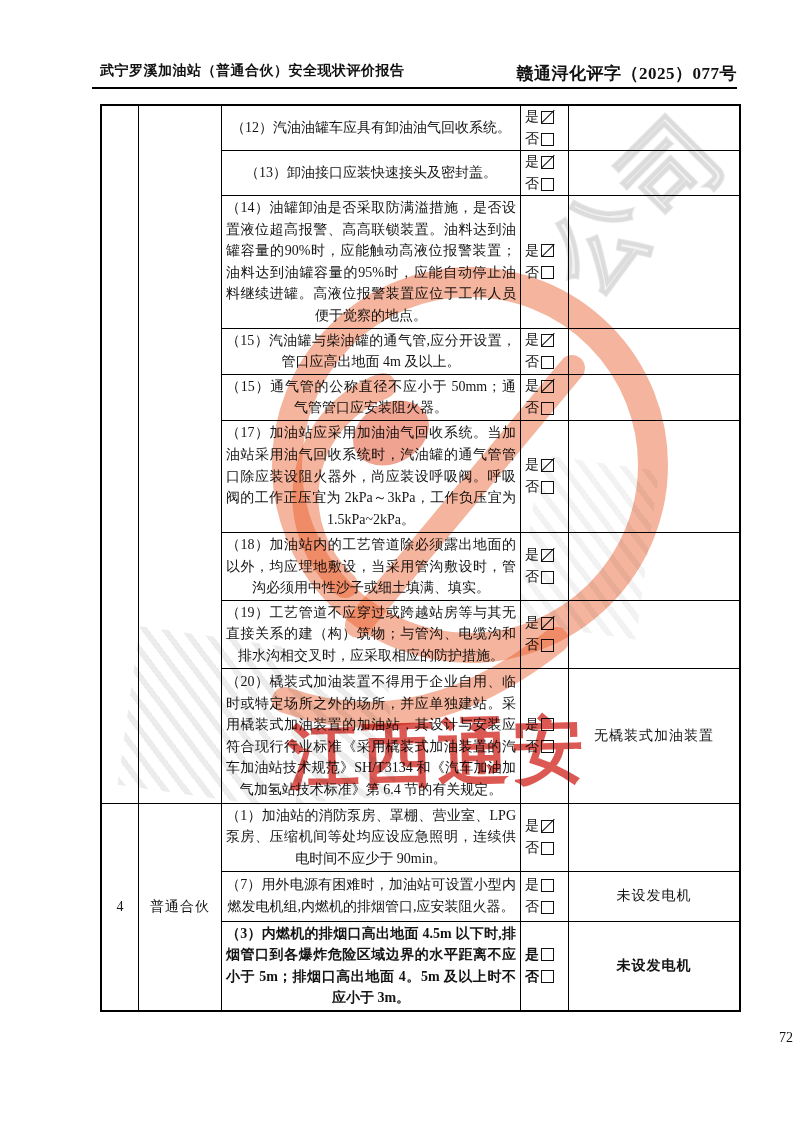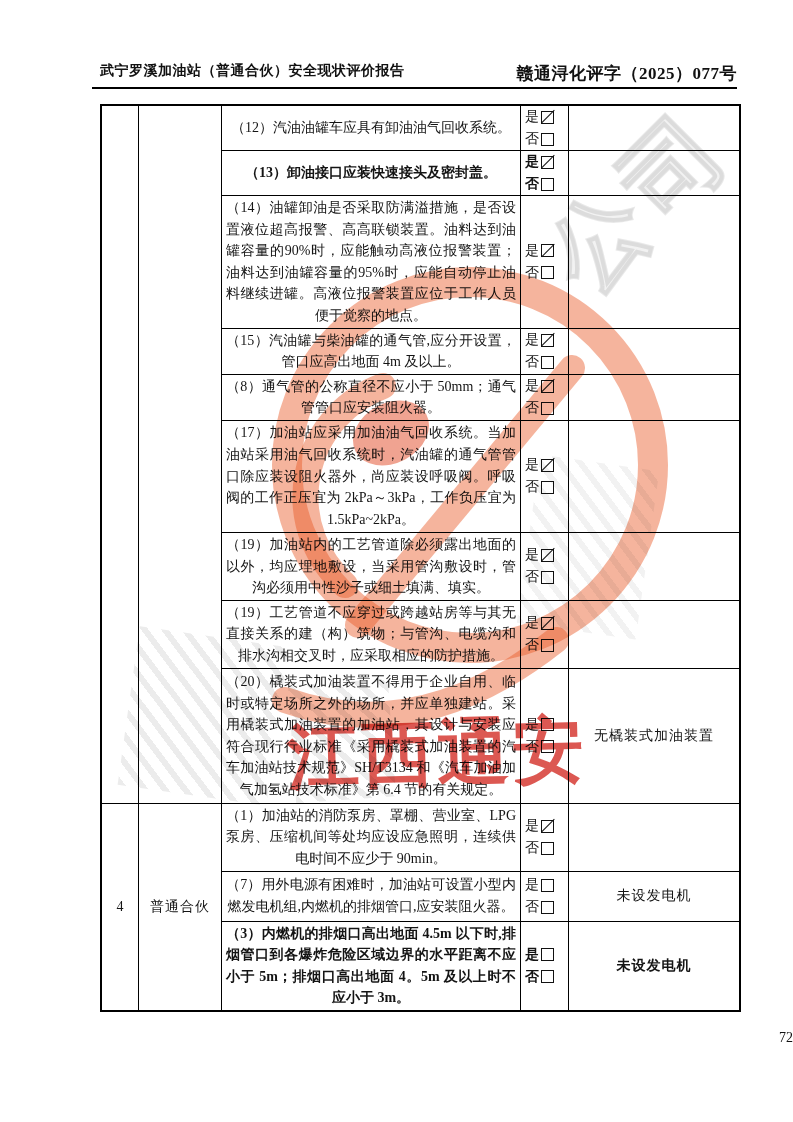--- a/index.html
+++ b/index.html
@@ -91,21 +91,21 @@
             <span>是</span>
             <span class="cb checked"></span>
           </div>
           <div class="cb-line">
             <span>否</span>
             <span class="cb"></span>
           </div>
         </td>
         <td class="remark"></td>
       </tr>
-      <tr style="height: 43px; font-weight: bold;">
+      <tr style="height: 43px;">
         <td class="item">
           <div class="txt">（13）卸油接口应装快速接头及密封盖。</div>
         </td>
         <td class="yn">
           <div class="cb-line">
             <span>是</span>
             <span class="cb checked"></span>
           </div>
           <div class="cb-line">
             <span>否</span>
@@ -141,21 +141,21 @@
           </div>
           <div class="cb-line">
             <span>否</span>
             <span class="cb"></span>
           </div>
         </td>
         <td class="remark"></td>
       </tr>
       <tr style="height: 46px;">
         <td class="item">
-          <div class="txt">（8）通气管的公称直径不应小于 50mm；通气管管口应安装阻火器。</div>
+          <div class="txt">（15）通气管的公称直径不应小于 50mm；通气管管口应安装阻火器。</div>
         </td>
         <td class="yn">
           <div class="cb-line">
             <span>是</span>
             <span class="cb checked"></span>
           </div>
           <div class="cb-line">
             <span>否</span>
             <span class="cb"></span>
           </div>
@@ -173,21 +173,21 @@
           </div>
           <div class="cb-line">
             <span>否</span>
             <span class="cb"></span>
           </div>
         </td>
         <td class="remark"></td>
       </tr>
       <tr style="height: 65px;">
         <td class="item">
-          <div class="txt">（19）加油站内的工艺管道除必须露出地面的以外，均应埋地敷设，当采用管沟敷设时，管沟必须用中性沙子或细土填满、填实。</div>
+          <div class="txt">（18）加油站内的工艺管道除必须露出地面的以外，均应埋地敷设，当采用管沟敷设时，管沟必须用中性沙子或细土填满、填实。</div>
         </td>
         <td class="yn">
           <div class="cb-line">
             <span>是</span>
             <span class="cb checked"></span>
           </div>
           <div class="cb-line">
             <span>否</span>
             <span class="cb"></span>
           </div>

